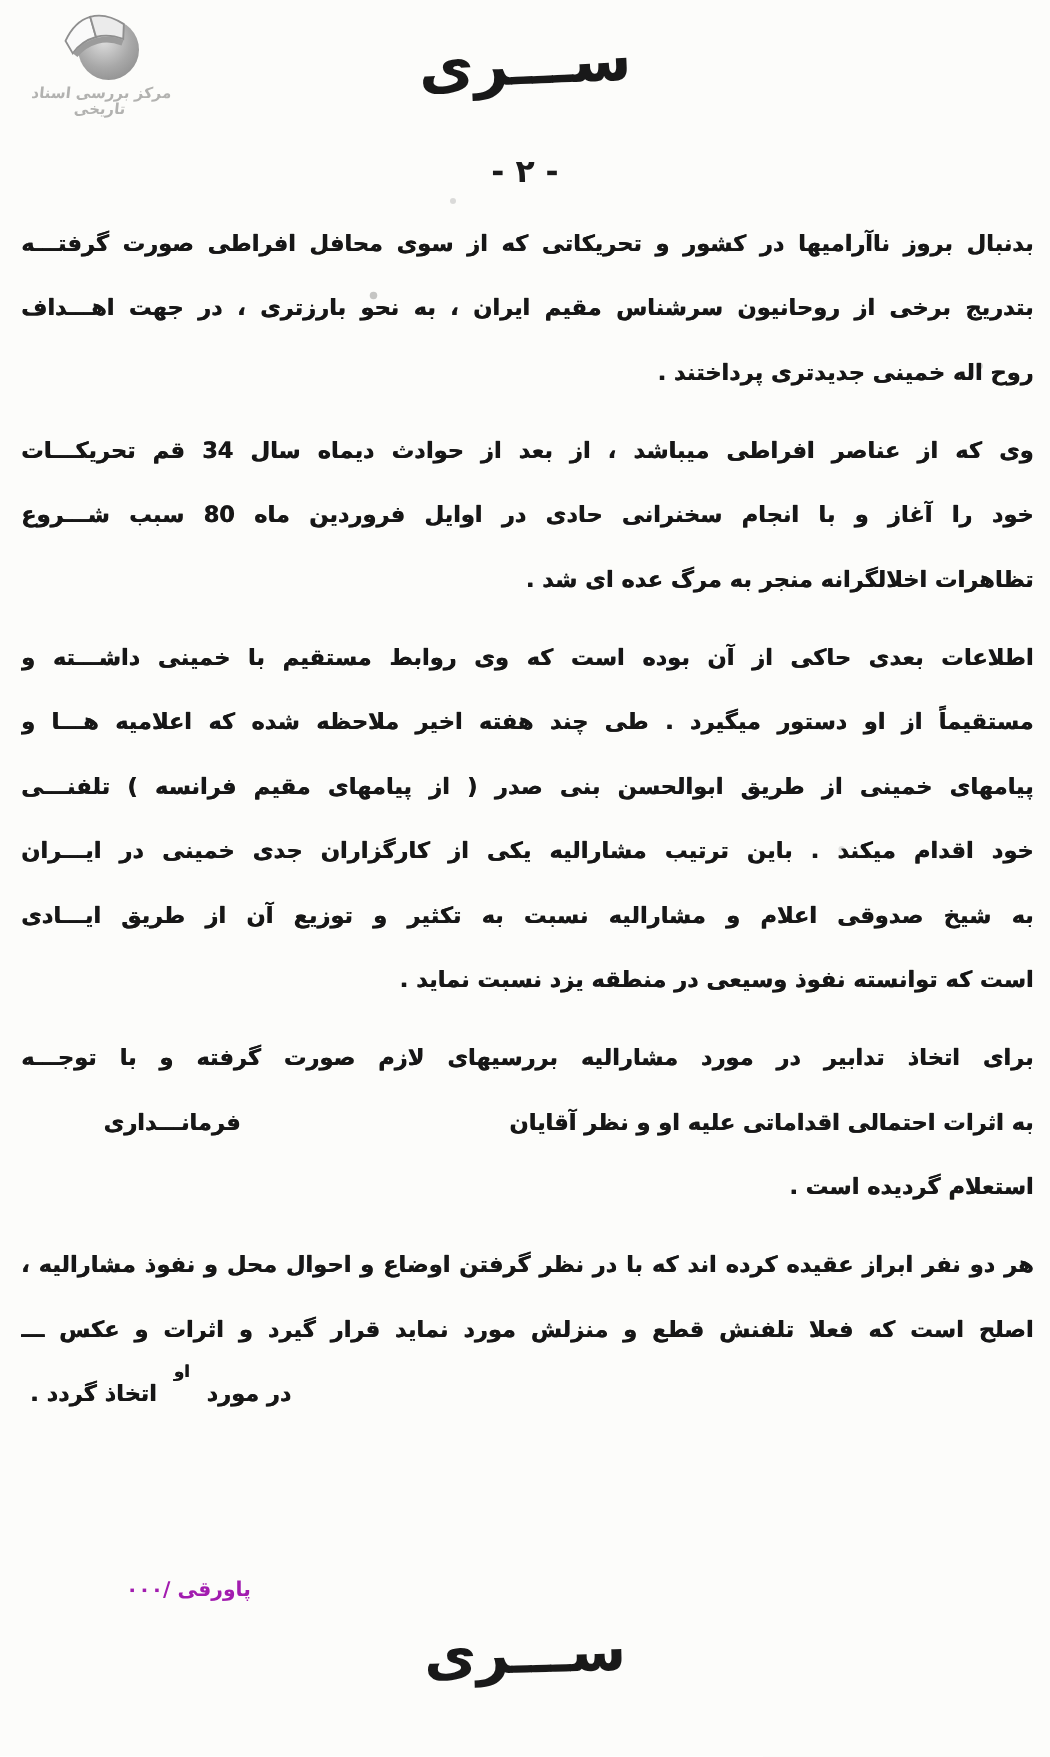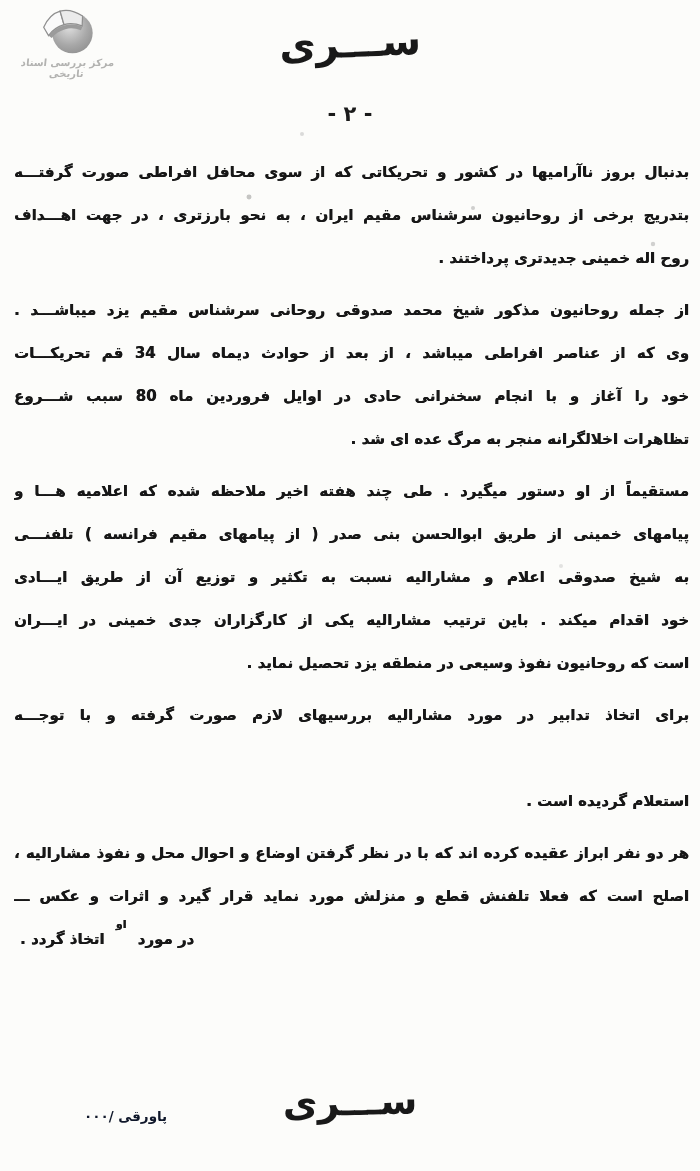--- a/index.html
+++ b/index.html
@@ -21,42 +21,42 @@
   }
   .stamp-top { top:20px; font-size:40px; transform:rotate(-2.5deg); }
   .stamp-bottom { top:1080px; font-size:38px; transform:rotate(-1.5deg); }
   
   .page-number {
     position:absolute; top:102px; left:0; width:100%; text-align:center;
     font-size:21px; font-weight:bold; color:#1a1a1a; letter-spacing:3px;
   }
   
   .body-text {
-    position:absolute; top:151px; left:14px; right:11px;
+    position:absolute; top:141px; left:14px; right:11px;
     direction:rtl; font-size:15px; font-weight:bold; color:#171717;
     text-shadow:0.35px 0 0 #171717;
   }
   .para { margin-bottom:9px; }
   .bline {
     line-height:43px; height:43px; overflow:hidden;
     text-align:justify; text-align-last:justify;
   }
   .bline.end { text-align-last:right; }
   .bline.gapline { display:flex; justify-content:space-between; }
   .gap-left { margin-left:55px; white-space:nowrap; }
   .gap-right { white-space:nowrap; }
   .bline.leftline { text-align:center; text-align-last:left; padding-left:6px; }
   .interlinear {
     display:inline-block; position:relative; top:-16px;
     font-size:11px; margin:0 6px;
   }
   
   .footnote {
-    position:absolute; top:1108px; left:84px; direction:rtl;
-    font-size:13.5px; font-weight:bold; color:#0f172a;
+    position:absolute; top:1052px; left:84px; direction:rtl;
+    font-size:13.5px; font-weight:bold; color:#a21caf;
   }
   
   .specks {
     position:absolute; top:0; left:0; width:2px; height:2px; border-radius:50%;
     background:transparent;
     box-shadow:
       248px 196px 0 1.5px rgba(70,70,70,.30),
       472px 207px 0 1px  rgba(90,90,90,.28),
       301px 133px 0 1px  rgba(100,100,100,.22),
       652px 243px 0 1.2px rgba(80,80,80,.25),
@@ -95,37 +95,39 @@
 
   <div class="body-text">
 
     <div class="para">
       <div class="bline">بدنبال بروز ناآرامیها در کشور و تحریکاتی که از سوی محافل افراطی صورت گرفتـــه</div>
       <div class="bline">بتدریج برخی از روحانیون سرشناس مقیم ایران ، به نحو بارزتری ، در جهت اهـــداف</div>
       <div class="bline end">روح اله خمینی جدیدتری پرداختند .</div>
     </div>
 
     <div class="para">
-      <div class="bline">از جمله روحانیون مذکور شیخ محمد صدوقی روحانی سرشناس مقیم یزد میباشـــد .</div>
       <div class="bline">وی که از عناصر افراطی میباشد ، از بعد از حوادث دیماه سال 34 قم تحریکـــات</div>
       <div class="bline">خود را آغاز و با انجام سخنرانی حادی در اوایل فروردین ماه 80 سبب شـــروع</div>
       <div class="bline end">تظاهرات اخلالگرانه منجر به مرگ عده ای شد .</div>
     </div>
 
     <div class="para">
+      <div class="bline">اطلاعات بعدی حاکی از آن بوده است که وی روابط مستقیم با خمینی داشـــته و</div>
       <div class="bline">مستقیماً از او دستور میگیرد . طی چند هفته اخیر ملاحظه شده که اعلامیه هـــا و</div>
       <div class="bline">پیامهای خمینی از طریق ابوالحسن بنی صدر ( از پیامهای مقیم فرانسه ) تلفنـــی</div>
+      <div class="bline">خود اقدام میکند . باین ترتیب مشارالیه یکی از کارگزاران جدی خمینی در ایـــران</div>
       <div class="bline">به شیخ صدوقی اعلام و مشارالیه نسبت به تکثیر و توزیع آن از طریق ایـــادی</div>
-      <div class="bline">خود اقدام میکند . باین ترتیب مشارالیه یکی از کارگزاران جدی خمینی در ایـــران</div>
-      <div class="bline end">است که روحانیون نفوذ وسیعی در منطقه یزد تحصیل نماید .</div>
+      <div class="bline end">است که توانسته نفوذ وسیعی در منطقه یزد نسبت نماید .</div>
     </div>
 
     <div class="para">
       <div class="bline">برای اتخاذ تدابیر در مورد مشارالیه بررسیهای لازم صورت گرفته و با توجـــه</div>
       <div class="bline gapline">
+        <span class="gap-right">به اثرات احتمالی اقداماتی علیه او و نظر آقایان</span>
+        <span class="gap-left">فرمانـــداری</span>
       </div>
       <div class="bline end">استعلام گردیده است .</div>
     </div>
 
     <div class="para">
       <div class="bline">هر دو نفر ابراز عقیده کرده اند که با در نظر گرفتن اوضاع و احوال محل و نفوذ مشارالیه ،</div>
       <div class="bline">اصلح است که فعلا تلفنش قطع و منزلش مورد نماید قرار گیرد و اثرات و عکس ـــ</div>
       <div class="bline leftline">
         <span>در مورد</span>
         <span class="interlinear">او</span>

